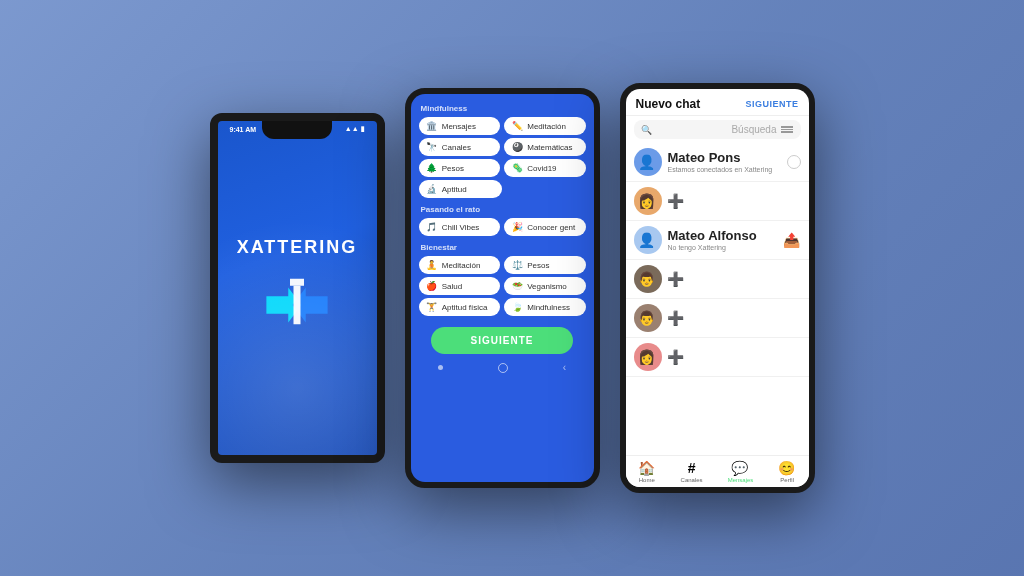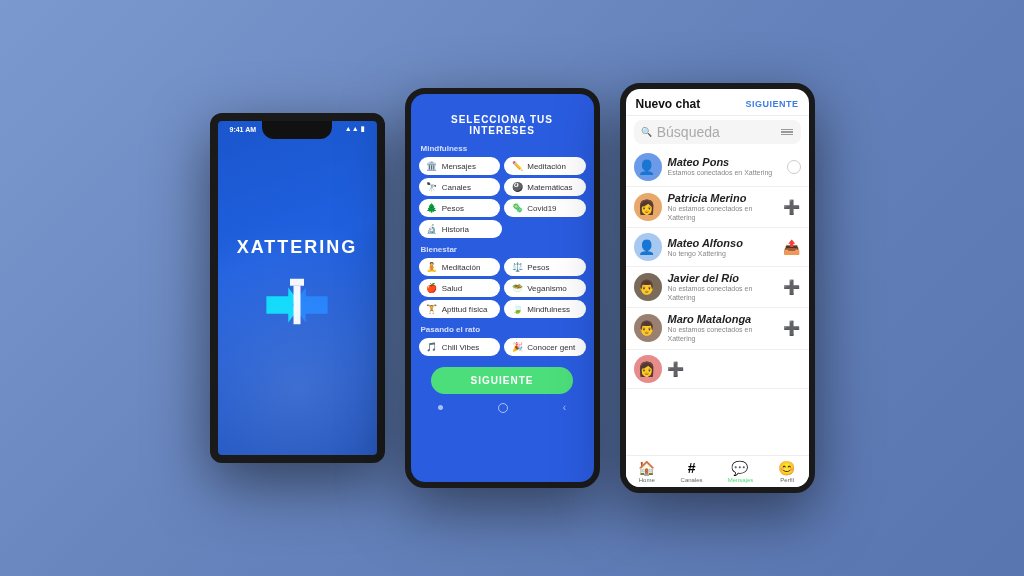--- a/index.html
+++ b/index.html
@@ -272,23 +272,24 @@
       padding: 4px 8px;
       gap: 4px;
     }
 
     .search-icon {
       color: #999;
       font-size: 9px;
     }
 
     .search-text {
-      font-size: 14px;
+      font-size: 10px;
       color: #aaa;
       flex: 1;
+      text-align: right;
     }
 
     .search-menu {
       display: flex;
       flex-direction: column;
       gap: 1px;
     }
 
     .search-menu span {
       width: 12px;
@@ -325,24 +326,23 @@
     .contact-avatar.blue { background: #6B9BE8; }
     .contact-avatar.orange { background: #E8A86B; }
     .contact-avatar.pink { background: #E88B8B; }
     .contact-avatar.light-blue { background: #a8c8f0; }
 
     .contact-info {
       flex: 1;
     }
 
     .contact-name {
-      font-size: 11px;
+      font-size: 13px;
       font-weight: 600;
       color: #222;
-      font-style: italic;
     }
 
     .contact-status {
       font-size: 7px;
       color: #888;
       line-height: 1.3;
     }
 
     .contact-action {
       font-size: 14px;
@@ -423,21 +423,20 @@
       </div>
     </div>
   </div>
 
   <div class="phone phone-2">
     <div class="phone-screen">
       <div class="interests-screen">
 
         <div style="height:8px;"></div>
 
-        <div class="interests-title">SELECCIONA TUS INTERESES</div>
 
         <div class="interest-section">
           <div class="interest-section-title">Mindfulness</div>
           <div class="interest-grid">
             <div class="interest-tag">
                 <span class="emoji">🏛️</span>
                 <span>Mensajes</span>
               </div>
             <div class="interest-tag">
                 <span class="emoji">✏️</span>
@@ -460,21 +459,35 @@
                 <span>Pesos</span>
               </div>
             <div class="interest-tag">
                 <span class="emoji">🦠</span>
                 <span>Covid19</span>
               </div>
           </div>
           <div class="interest-grid single">
             <div class="interest-tag">
                 <span class="emoji">🔬</span>
-                <span>Historia</span>
+                <span>Aptitud</span>
+              </div>
+          </div>
+        </div>
+
+        <div class="interest-section">
+          <div class="interest-section-title">Pasando el rato</div>
+          <div class="interest-grid">
+            <div class="interest-tag">
+                <span class="emoji">🎵</span>
+                <span>Chill Vibes</span>
+              </div>
+            <div class="interest-tag">
+                <span class="emoji">🎉</span>
+                <span>Conocer gent</span>
               </div>
           </div>
         </div>
 
         <div class="interest-section">
           <div class="interest-section-title">Bienestar</div>
           <div class="interest-grid">
             <div class="interest-tag">
                 <span class="emoji">🧘</span>
                 <span>Meditación</span>
@@ -495,34 +508,20 @@
               </div>
           </div>
           <div class="interest-grid">
             <div class="interest-tag">
                 <span class="emoji">🏋️</span>
                 <span>Aptitud física</span>
               </div>
             <div class="interest-tag">
                 <span class="emoji">🍃</span>
                 <span>Mindfulness</span>
-              </div>
-          </div>
-        </div>
-
-        <div class="interest-section">
-          <div class="interest-section-title">Pasando el rato</div>
-          <div class="interest-grid">
-            <div class="interest-tag">
-                <span class="emoji">🎵</span>
-                <span>Chill Vibes</span>
-              </div>
-            <div class="interest-tag">
-                <span class="emoji">🎉</span>
-                <span>Conocer gent</span>
               </div>
           </div>
         </div>
 
         <button class="siguiente-btn">SIGUIENTE</button>
 
         <div class="phone-bottom-bar">
           <div class="bottom-dot"></div>
           <div class="bottom-circle"></div>
           <div class="bottom-chevron">‹</div>
@@ -556,51 +555,39 @@
             <div class="contact-avatar blue">👤</div>
             <div class="contact-info">
               <div class="contact-name">Mateo Pons</div>
               <div class="contact-status">Estamos conectados en Xattering</div>
             </div>
             <div class="contact-radio"></div>
           </div>
 
           <div class="contact-item">
             <div class="contact-avatar orange">👩</div>
-            <div class="contact-info">
-              <div class="contact-name">Patricia Merino</div>
-              <div class="contact-status">No estamos conectados en Xattering</div>
-            </div>
             <span class="contact-action">➕</span>
           </div>
 
           <div class="contact-item">
             <div class="contact-avatar light-blue">👤</div>
             <div class="contact-info">
               <div class="contact-name">Mateo Alfonso</div>
               <div class="contact-status">No tengo Xattering</div>
             </div>
             <span class="contact-action">📤</span>
           </div>
 
           <div class="contact-item">
             <div class="contact-avatar" style="background:#7a6a5a;">👨</div>
-            <div class="contact-info">
-              <div class="contact-name">Javier del Río</div>
-              <div class="contact-status">No estamos conectados en Xattering</div>
-            </div>
             <span class="contact-action">➕</span>
           </div>
 
           <div class="contact-item">
             <div class="contact-avatar" style="background:#9a8070;">👨</div>
-            <div class="contact-info">
-              <div class="contact-name">Maro Matalonga</div>
-              <div class="contact-status">No estamos conectados en Xattering</div>
-            </div>
             <span class="contact-action">➕</span>
           </div>
 
           <div class="contact-item">
             <div class="contact-avatar pink">👩</div>
             <span class="contact-action">➕</span>
           </div>
 
         </div>
 

